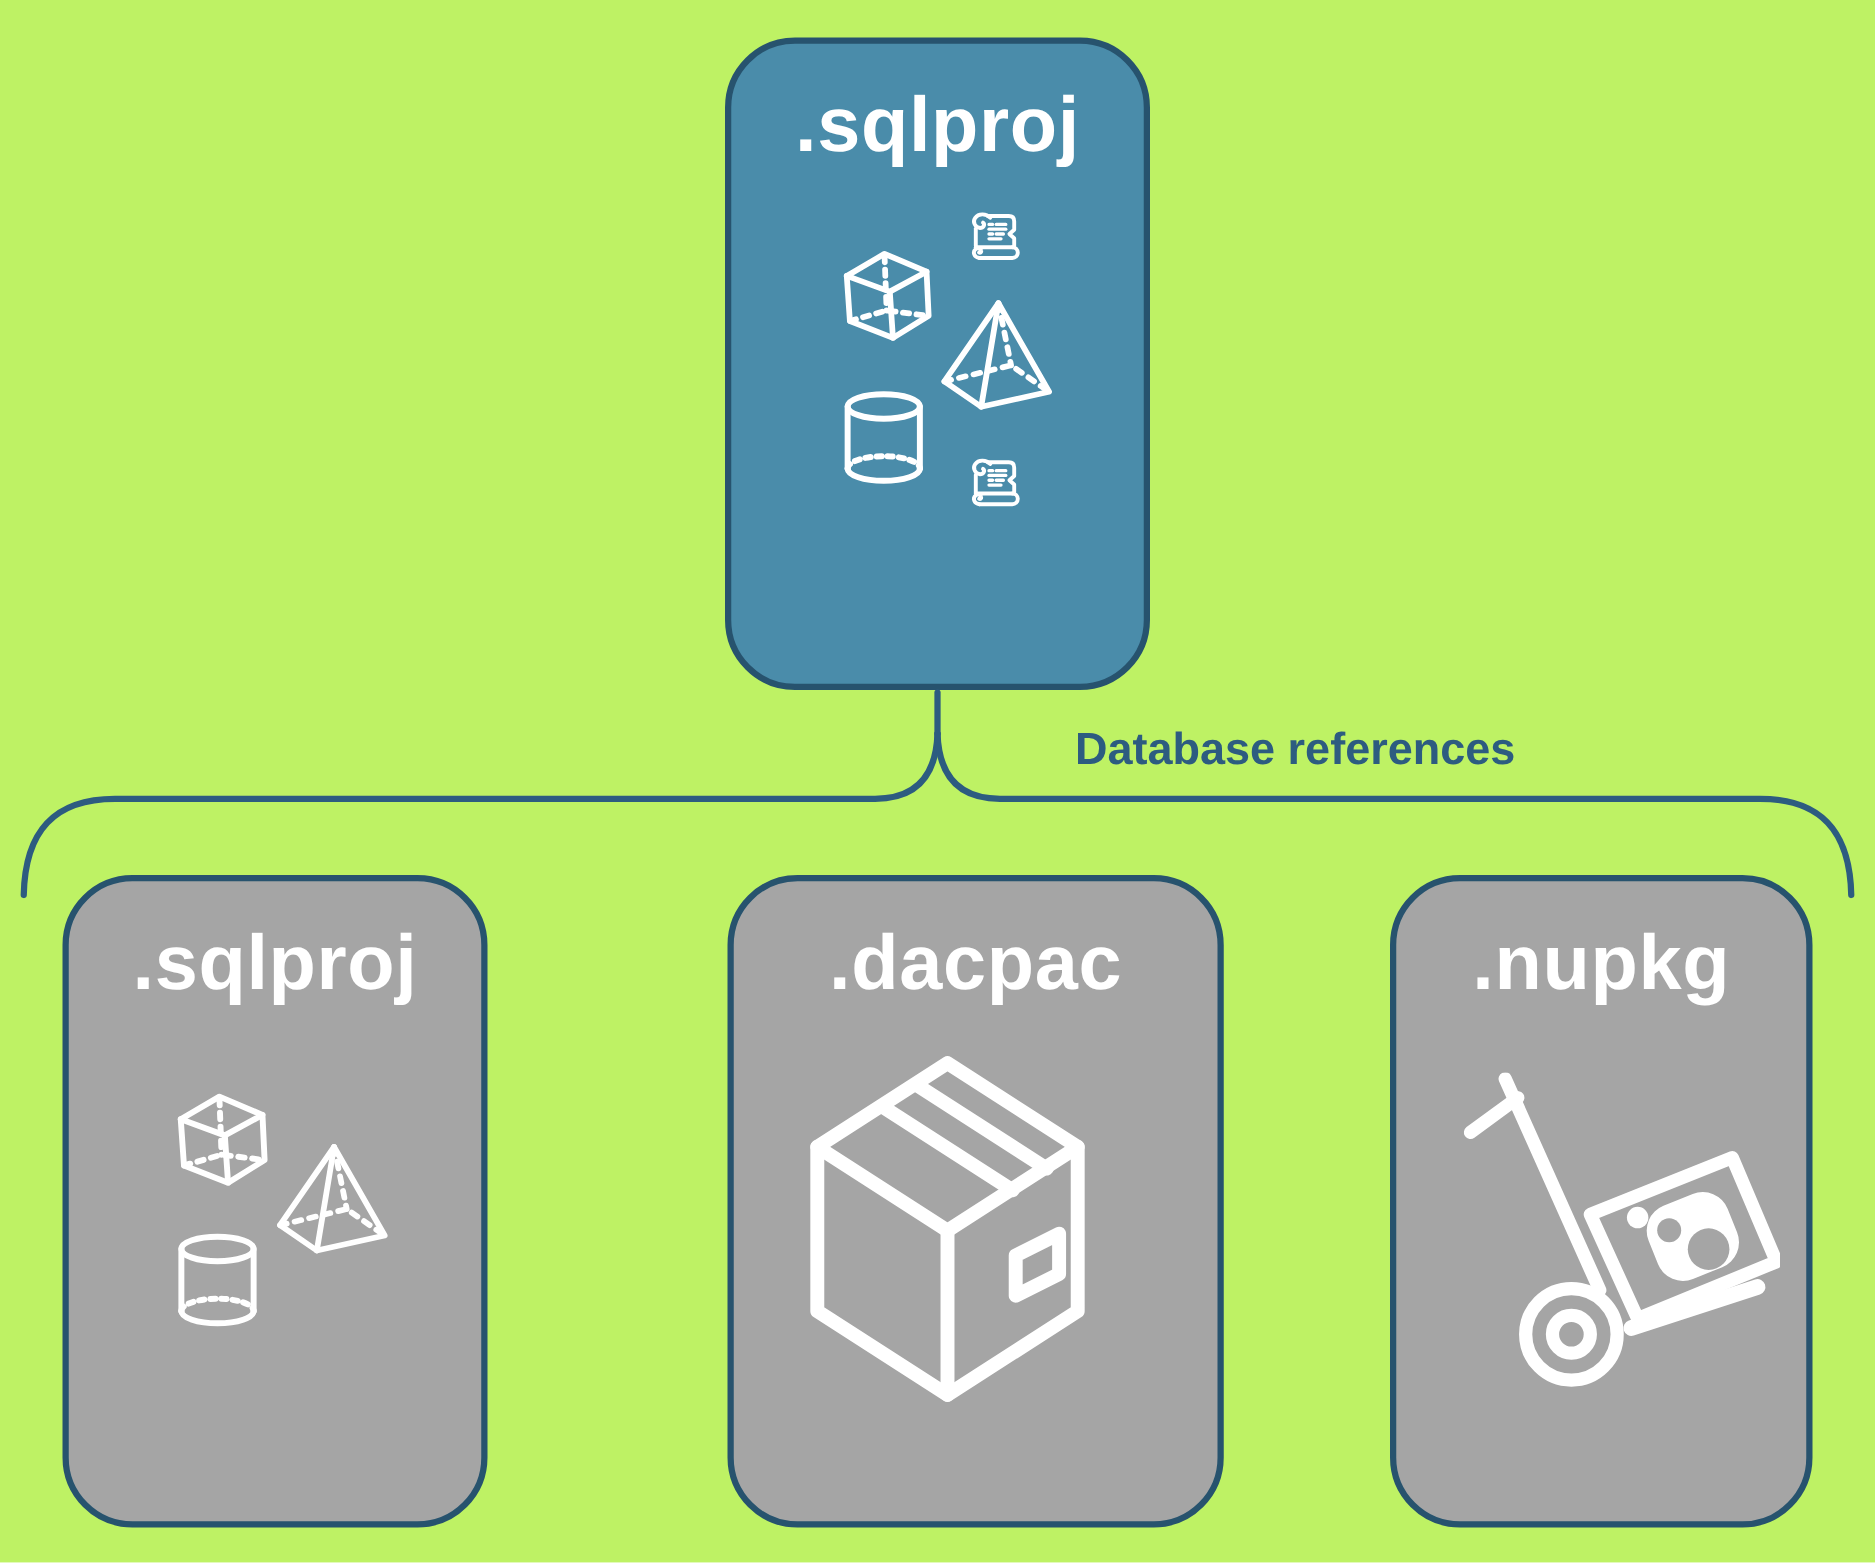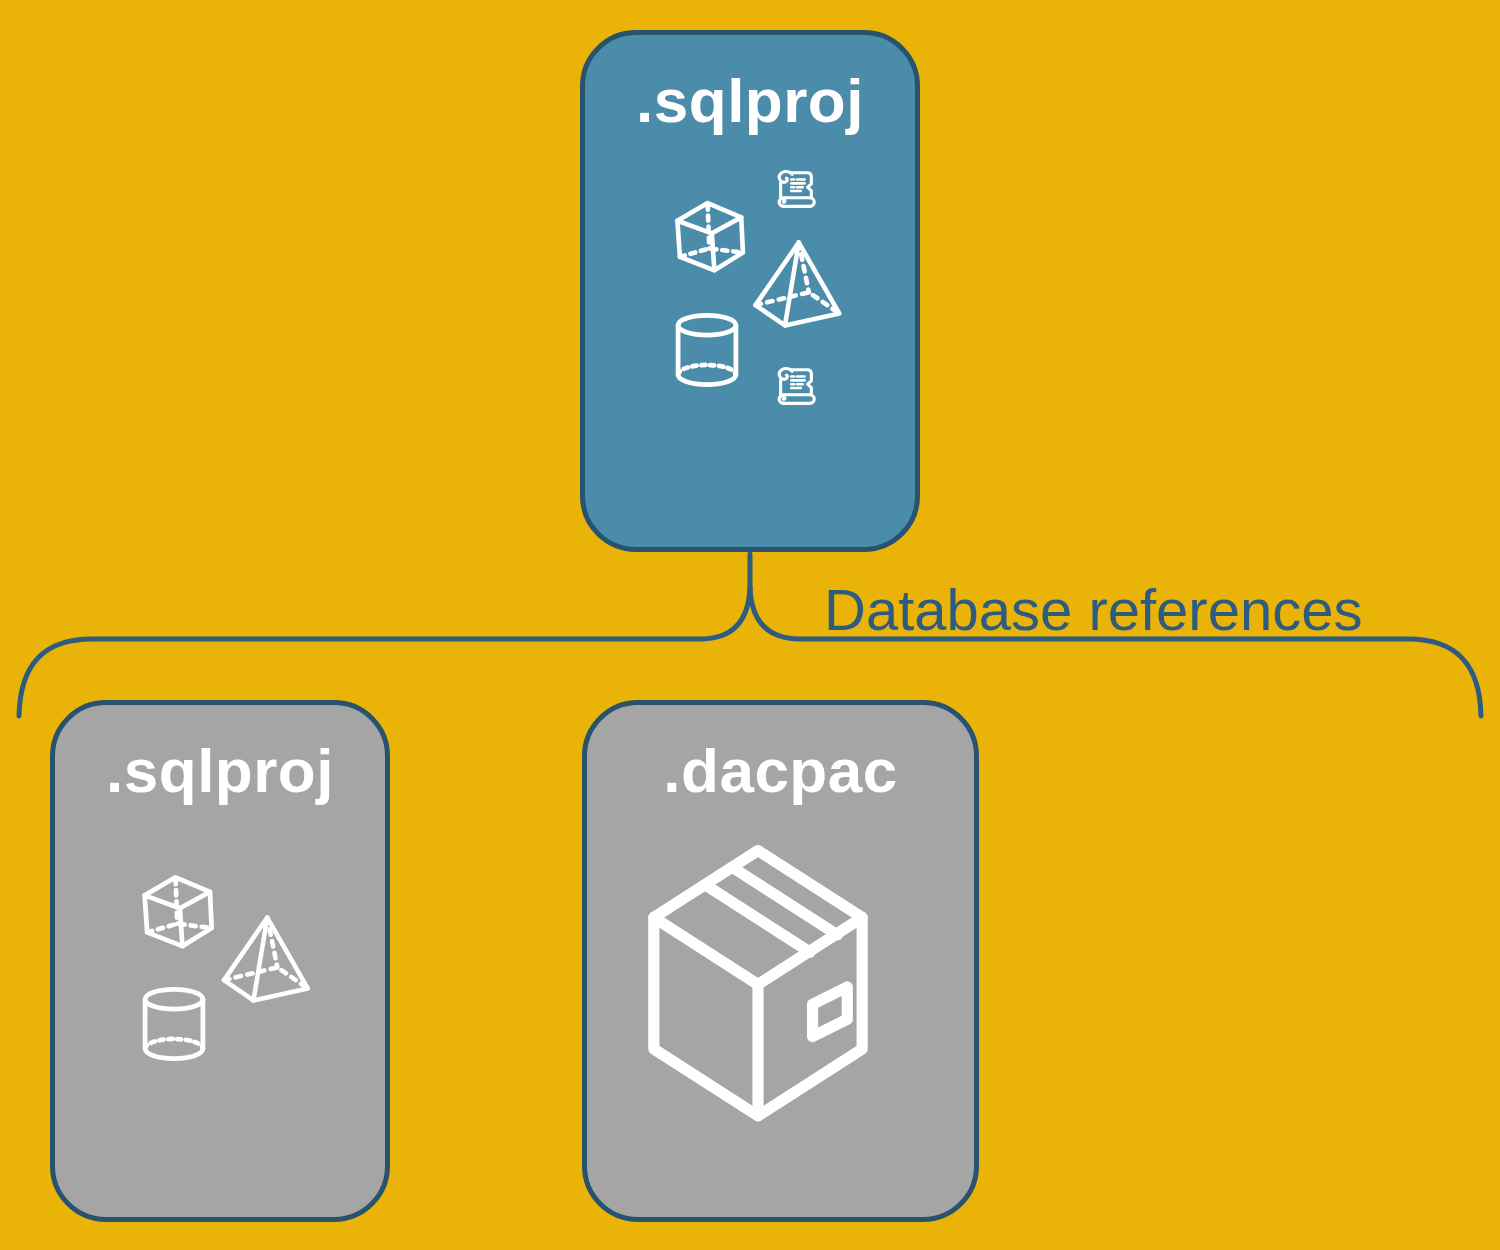--- a/index.html
+++ b/index.html
@@ -4,21 +4,21 @@
 <style>
   :root{
     --root_fill:#4a8caa;
     --child_fill:#a5a5a5;
     --node_border:#27536e;
     --connector:#2d5c80;
     --icon:#ffffff;
   }
   html,body{margin:0;padding:0;background:#ffffff;}
   body{font-family:"Liberation Sans","DejaVu Sans",sans-serif;}
-  .canvas{position:relative;width:1500px;height:1250px;background:#eab308;overflow:hidden;}
+  .canvas{position:relative;width:1500px;height:1250px;background:#bef264;overflow:hidden;}
 
   .node{position:absolute;border:5px solid var(--node_border);border-radius:56px;box-sizing:border-box;}
   .node-root{left:580px;top:30px;width:340px;height:522px;background:var(--root_fill);}
   .node-child{top:700px;width:340px;height:522px;background:var(--child_fill);}
   .node-child-1{left:50px;}
   .node-child-2{left:582px;width:397px;}
   .node-child-3{left:1112px;width:338px;}
 
   .node-title{
     display:block;text-align:center;margin-top:33px;
@@ -37,22 +37,22 @@
   .c-cube{left:80px;top:162px;width:88px;height:86px;}
   .c-pyramid{left:160px;top:208px;width:99px;height:92px;}
   .c-cylinder{left:85px;top:278px;width:68px;height:82px;}
   
   .c-package{left:47px;top:135px;width:248px;height:284px;}
   .c-truck{left:54px;top:153px;width:253px;height:270px;}
 
   .brace-layer{position:absolute;left:0;top:0;width:1500px;height:1250px;pointer-events:none;color:var(--connector);}
 
   .edge-label{
-    position:absolute;left:824px;top:581px;
-    font-size:58px;font-weight:400;color:var(--connector);
+    position:absolute;left:860px;top:581px;
+    font-size:36px;font-weight:700;color:var(--connector);
     line-height:1;white-space:nowrap;
   }
   .hole{fill:var(--child_fill);}
   .defs-holder{position:absolute;width:0;height:0;overflow:hidden;}
 </style>
 </head>
 <body>
 
 <svg class="defs-holder" aria-hidden="true">
   <defs>
@@ -159,14 +159,20 @@
       </svg>
   </div>
 
   <div class="node node-child node-child-2">
     <span class="node-title">.dacpac</span>
     <svg class="icon c-package" viewBox="0 0 100 114">
         <use href="#package-shape"></use>
       </svg>
   </div>
 
+  <div class="node node-child node-child-3">
+    <span class="node-title">.nupkg</span>
+    <svg class="icon c-truck" viewBox="0 0 100 107">
+        <use href="#handtruck-shape"></use>
+      </svg>
+  </div>
 
 </div>
 
 </body></html>

